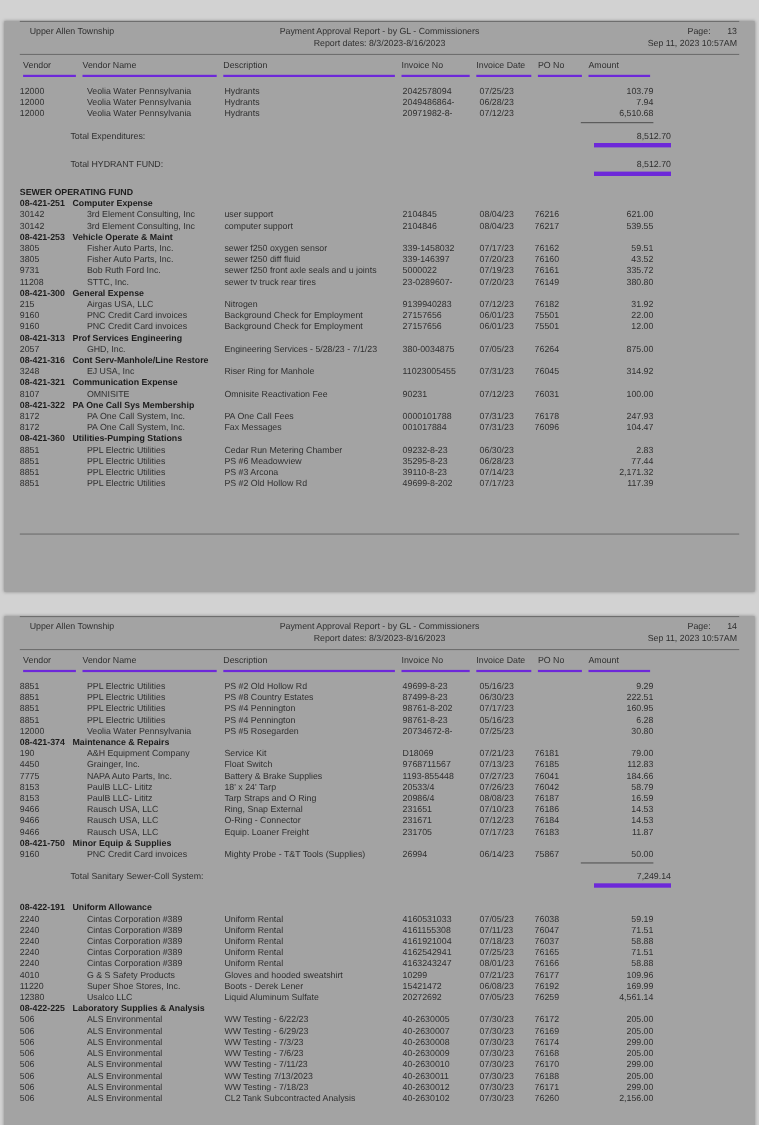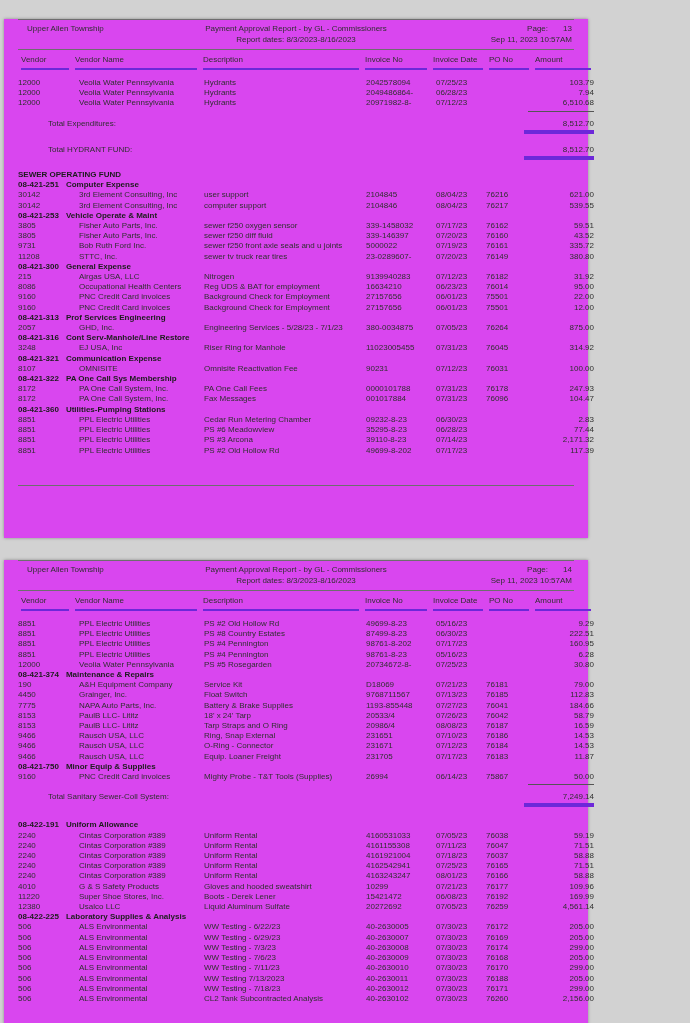--- a/index.html
+++ b/index.html
@@ -4,22 +4,22 @@
 <style>
   html,body{margin:0;padding:0;}
   body{
     width:690px;height:1023px;overflow:hidden;
     background:#d2d2d2;
     font-family:"Liberation Sans",sans-serif;
     color:#2f2f2f;
     -webkit-font-smoothing:antialiased;
   }
   .pg{
-    position:relative;width:584px;margin-left:4px;
-    background:#d946ef;box-shadow:0 0 3px rgba(0,0,0,.35);
+    position:relative;width:682px;margin-left:4px;
+    background:#a3a3a3;box-shadow:0 0 3px rgba(0,0,0,.35);
   }
   .pg1{margin-top:4px;height:519px;}
   .pg2{margin-top:9px;height:519px;}
   .hrule{margin:0 14px;border-top:1px solid #6e6e6e;height:0;}
   .pg1 .toprule{margin-top:19px;}
   .pg2 .toprule{margin-top:22px;}
   .rpt{
     display:grid;grid-template-columns:180px 1fr 180px;
     margin:0 14px;padding:3px 0 4px;font-size:8px;
   }
@@ -39,21 +39,21 @@
   .c1{}
   .c2{padding-left:7px;white-space:nowrap;}
   .c3{padding-left:4px;white-space:nowrap;}
   .c4{padding-left:4px;white-space:nowrap;}
   .c5{padding-left:6px;white-space:nowrap;}
   .c6{white-space:nowrap;}
   .c7{text-align:right;white-space:nowrap;}
   .sec{font-weight:bold;color:#1c1c1c;line-height:10.2px;white-space:nowrap;}
   .sec .code{margin-right:7px;}
   .fund{font-weight:bold;color:#1c1c1c;line-height:10.2px;}
-  .trow{display:grid;grid-template-columns:506px 70px;line-height:10.2px;margin:1px 0;}
+  .trow{display:grid;grid-template-columns:506px 70px;line-height:10.2px;margin:1px 16px;}
   .trow .tl{padding-left:30px;}
   .trow .ta{text-align:right;border-bottom:4px solid #6d28d9;padding-bottom:1px;}
   .arule{margin:2px 0 2px 510px;width:66px;border-top:1px solid #555;height:0;}
   .gap{height:0;}
   .botrule{position:absolute;left:14px;right:14px;border-top:1px solid #6e6e6e;height:0;}
   .pg1 .botrule{top:466px;}
 </style>
 </head>
 <body>
 
@@ -181,29 +181,20 @@
       <div class="row">
         <span class="c1">215</span>
         <span class="c2">Airgas USA, LLC</span>
         <span class="c3">Nitrogen</span>
         <span class="c4">9139940283</span>
         <span class="c5">07/12/23</span>
         <span class="c6">76182</span>
         <span class="c7">31.92</span>
       </div>
       <div class="row">
-        <span class="c1">8086</span>
-        <span class="c2">Occupational Health Centers</span>
-        <span class="c3">Reg UDS &amp; BAT for employment</span>
-        <span class="c4">16634210</span>
-        <span class="c5">06/23/23</span>
-        <span class="c6">76014</span>
-        <span class="c7">95.00</span>
-      </div>
-      <div class="row">
         <span class="c1">9160</span>
         <span class="c2">PNC Credit Card invoices</span>
         <span class="c3">Background Check for Employment</span>
         <span class="c4">27157656</span>
         <span class="c5">06/01/23</span>
         <span class="c6">75501</span>
         <span class="c7">22.00</span>
       </div>
       <div class="row">
         <span class="c1">9160</span>

